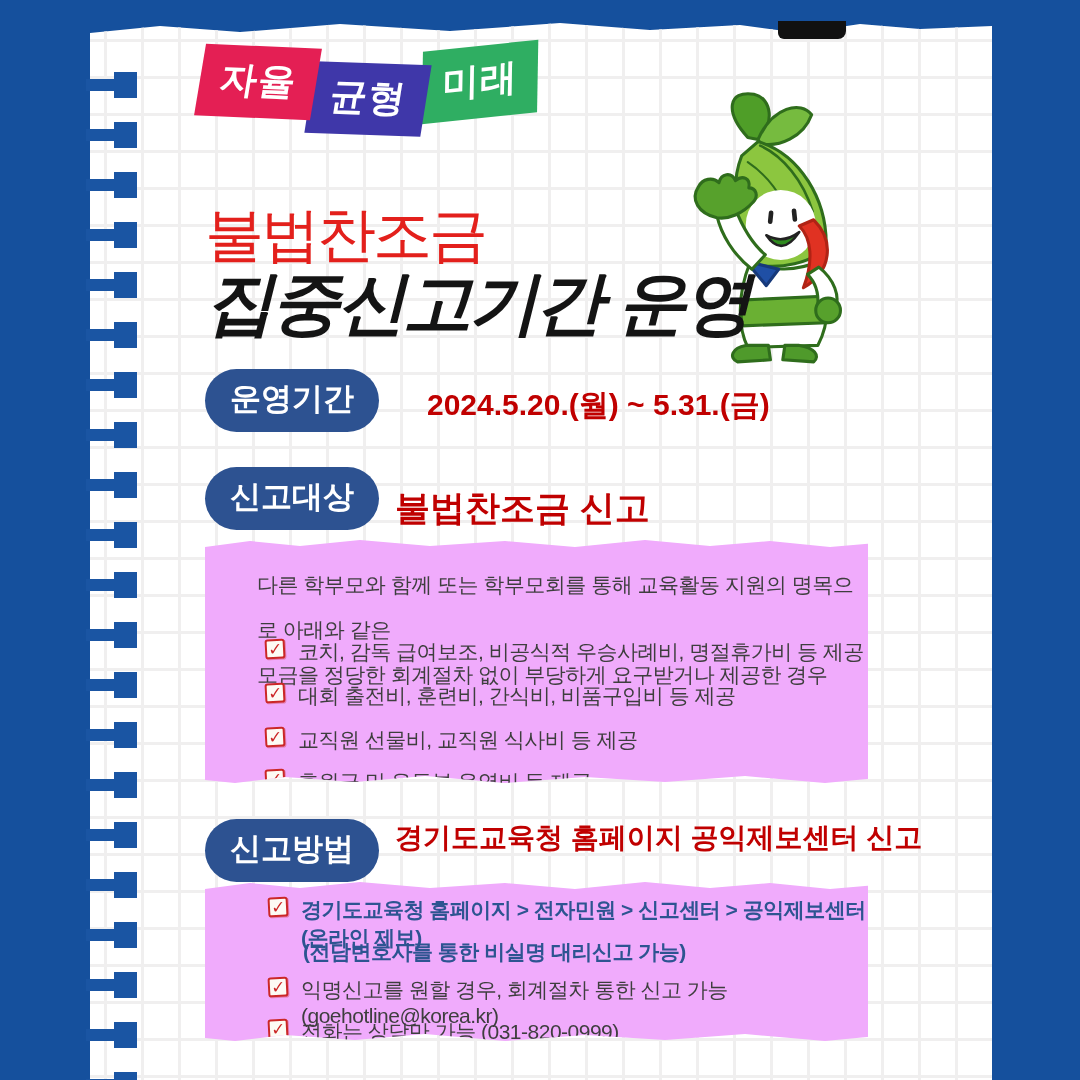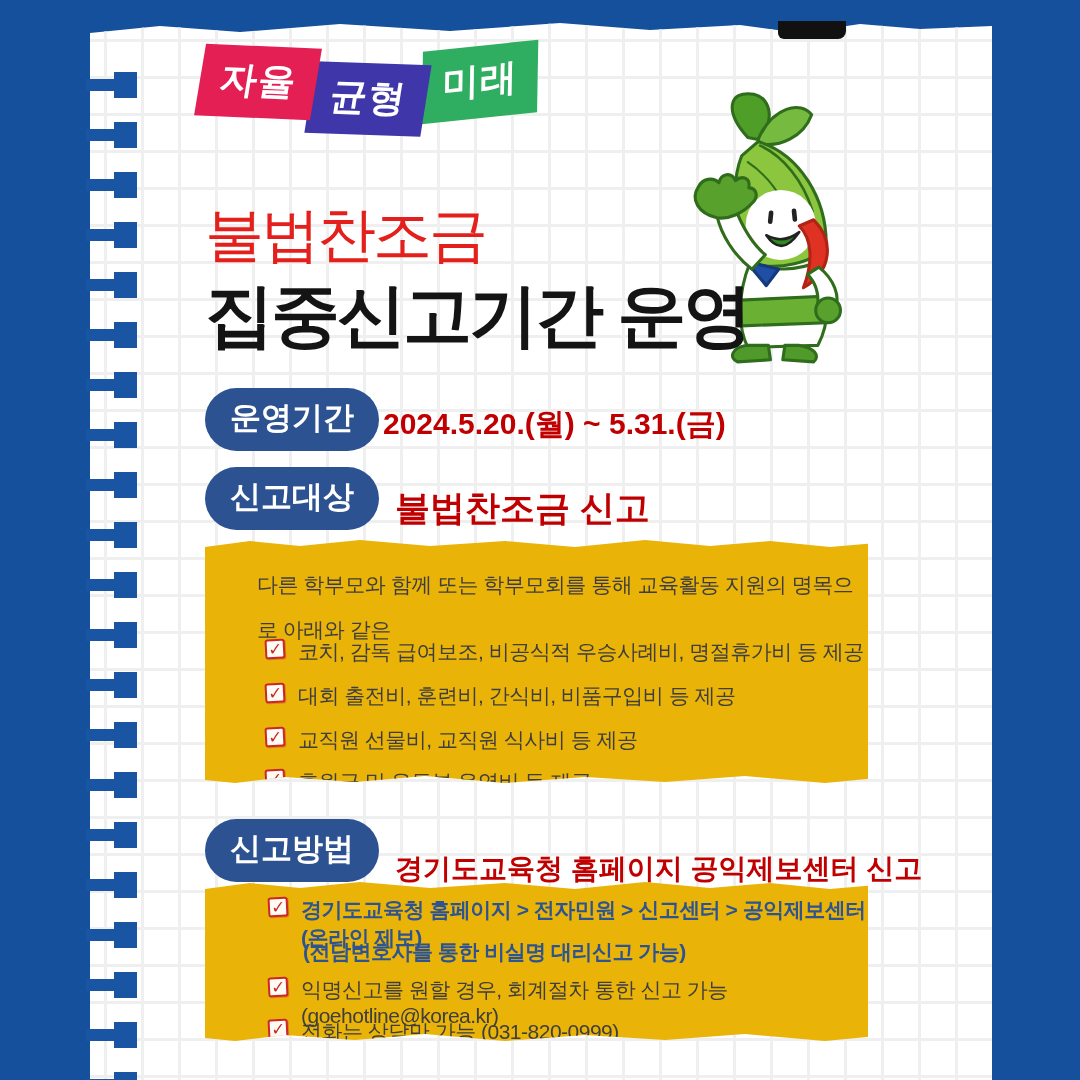--- a/index.html
+++ b/index.html
@@ -44,42 +44,42 @@
     color:#fff; font-weight:800; font-size:37px; letter-spacing:1px;
     padding:10px 20px 12px; display:inline-block;
   }
   .slogan-1 { background:#e41f54; transform:rotate(2.5deg) skewX(-7deg); z-index:3; }
   .slogan-2 { background:#3f37a9; transform:translateY(17px) rotate(2deg) skewX(-7deg); margin-left:-6px; z-index:2; }
   .slogan-3 { background:#2fae62; transform:rotate(-6deg) skewX(-7deg); margin-left:-4px; z-index:1; }
 
   
   .title { position:absolute; left:205px; top:205px; line-height:1.04; letter-spacing:-3px; }
   .title .t1 { font-size:59px; font-weight:400; color:#e3201c; }
-  .title .t2 { font-size:69px; font-weight:900; color:#141414; margin-top:14px; }
+  .title .t2 { font-size:69px; font-weight:900; color:#141414; margin-top:2px;font-style:italic; }
 
   
   .section-row { position:absolute; left:205px; display:flex; align-items:flex-start; }
   .pill {
     background:#2d5291; color:#ffffff; font-weight:800; font-size:31px;
     padding:9px 25px 12px; border-radius:32px; letter-spacing:0px; white-space:nowrap;
     box-shadow:0 0 0 0 transparent;
   }
-  .row-period { top:388px; }
+  .row-period { top:369px;gap:44px; }
   .row-target { top:467px; }
   .row-method { top:819px; }
   .row-value {
     color:#c00000; font-weight:700; white-space:nowrap;
   }
   .period-value { font-size:30px; margin-left:4px; padding-top:16px; }
   .target-value { font-size:35px; margin-left:16px; padding-top:18px; }
-  .method-value { font-size:28px; margin-left:16px; padding-top:31px; }
+  .method-value { font-size:28px; margin-left:16px; padding-top:0; }
 
   
   .paper-box {
-    position:absolute; left:205px; width:663px; background:#eab308;
+    position:absolute; left:205px; width:663px; background:#f0abfc;
     clip-path:polygon(0 9px,45px 3px,95px 8px,155px 2px,225px 8px,300px 3px,370px 9px,440px 2px,505px 8px,565px 3px,625px 9px,683px 4px,
       683px calc(100% - 8px),620px calc(100% - 2px),540px calc(100% - 9px),460px calc(100% - 3px),380px calc(100% - 8px),300px calc(100% - 2px),
       220px calc(100% - 9px),150px calc(100% - 3px),80px calc(100% - 8px),30px calc(100% - 2px),0 calc(100% - 5px));
   }
   .box-target { top:538px; height:247px; }
   .box-method { top:880px; height:163px; }
 
   .intro { position:absolute; left:52px; top:24px; width:600px; font-size:21px; color:#3e3e3e; line-height:45px; letter-spacing:-0.5px; }
 
   .check-item { position:absolute; display:flex; align-items:flex-start; font-size:21px; color:#3e3e3e; letter-spacing:-0.5px; }
@@ -149,20 +149,21 @@
 </div>
 
 <div class="section-row row-target">
   <span class="pill">신고대상</span>
   <span class="row-value target-value">불법찬조금 신고</span>
 </div>
 
 <div class="paper-box box-target">
   <div class="intro">
     <div>다른 학부모와 함께 또는 학부모회를 통해 교육활동 지원의 명목으로 아래와 같은</div>
+    <div>모금을 정당한 회계절차 없이 부당하게 요구받거나 제공한 경우</div>
   </div>
   <div class="check-item" style="left:60px; top:100px;">
     <span class="checkbox">✓</span>
     <span>코치, 감독 급여보조, 비공식적 우승사례비, 명절휴가비 등 제공</span>
   </div>
   <div class="check-item" style="left:60px; top:144px;">
     <span class="checkbox">✓</span>
     <span>대회 출전비, 훈련비, 간식비, 비품구입비 등 제공</span>
   </div>
   <div class="check-item" style="left:60px; top:188px;">

